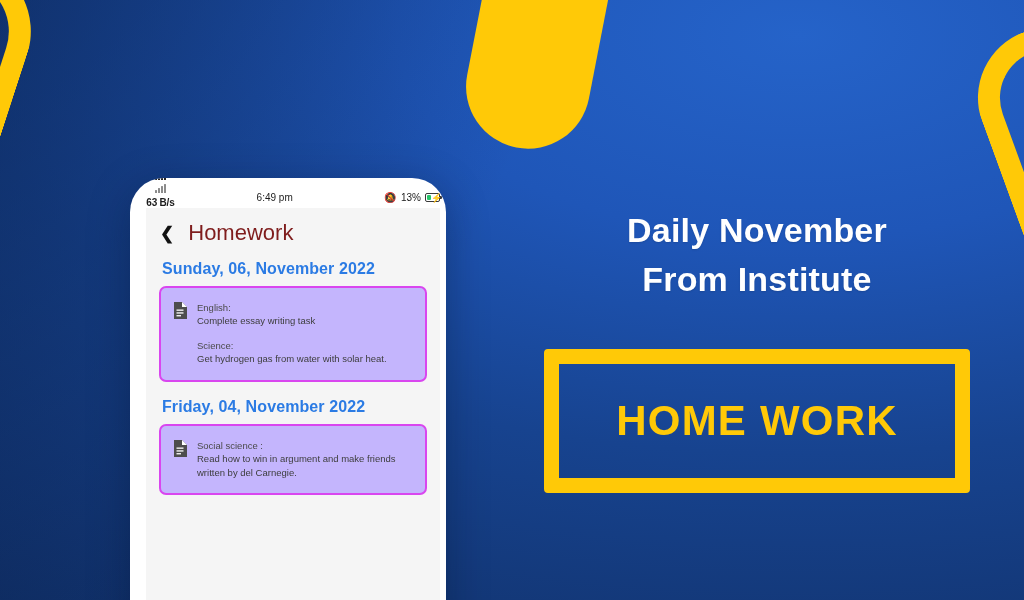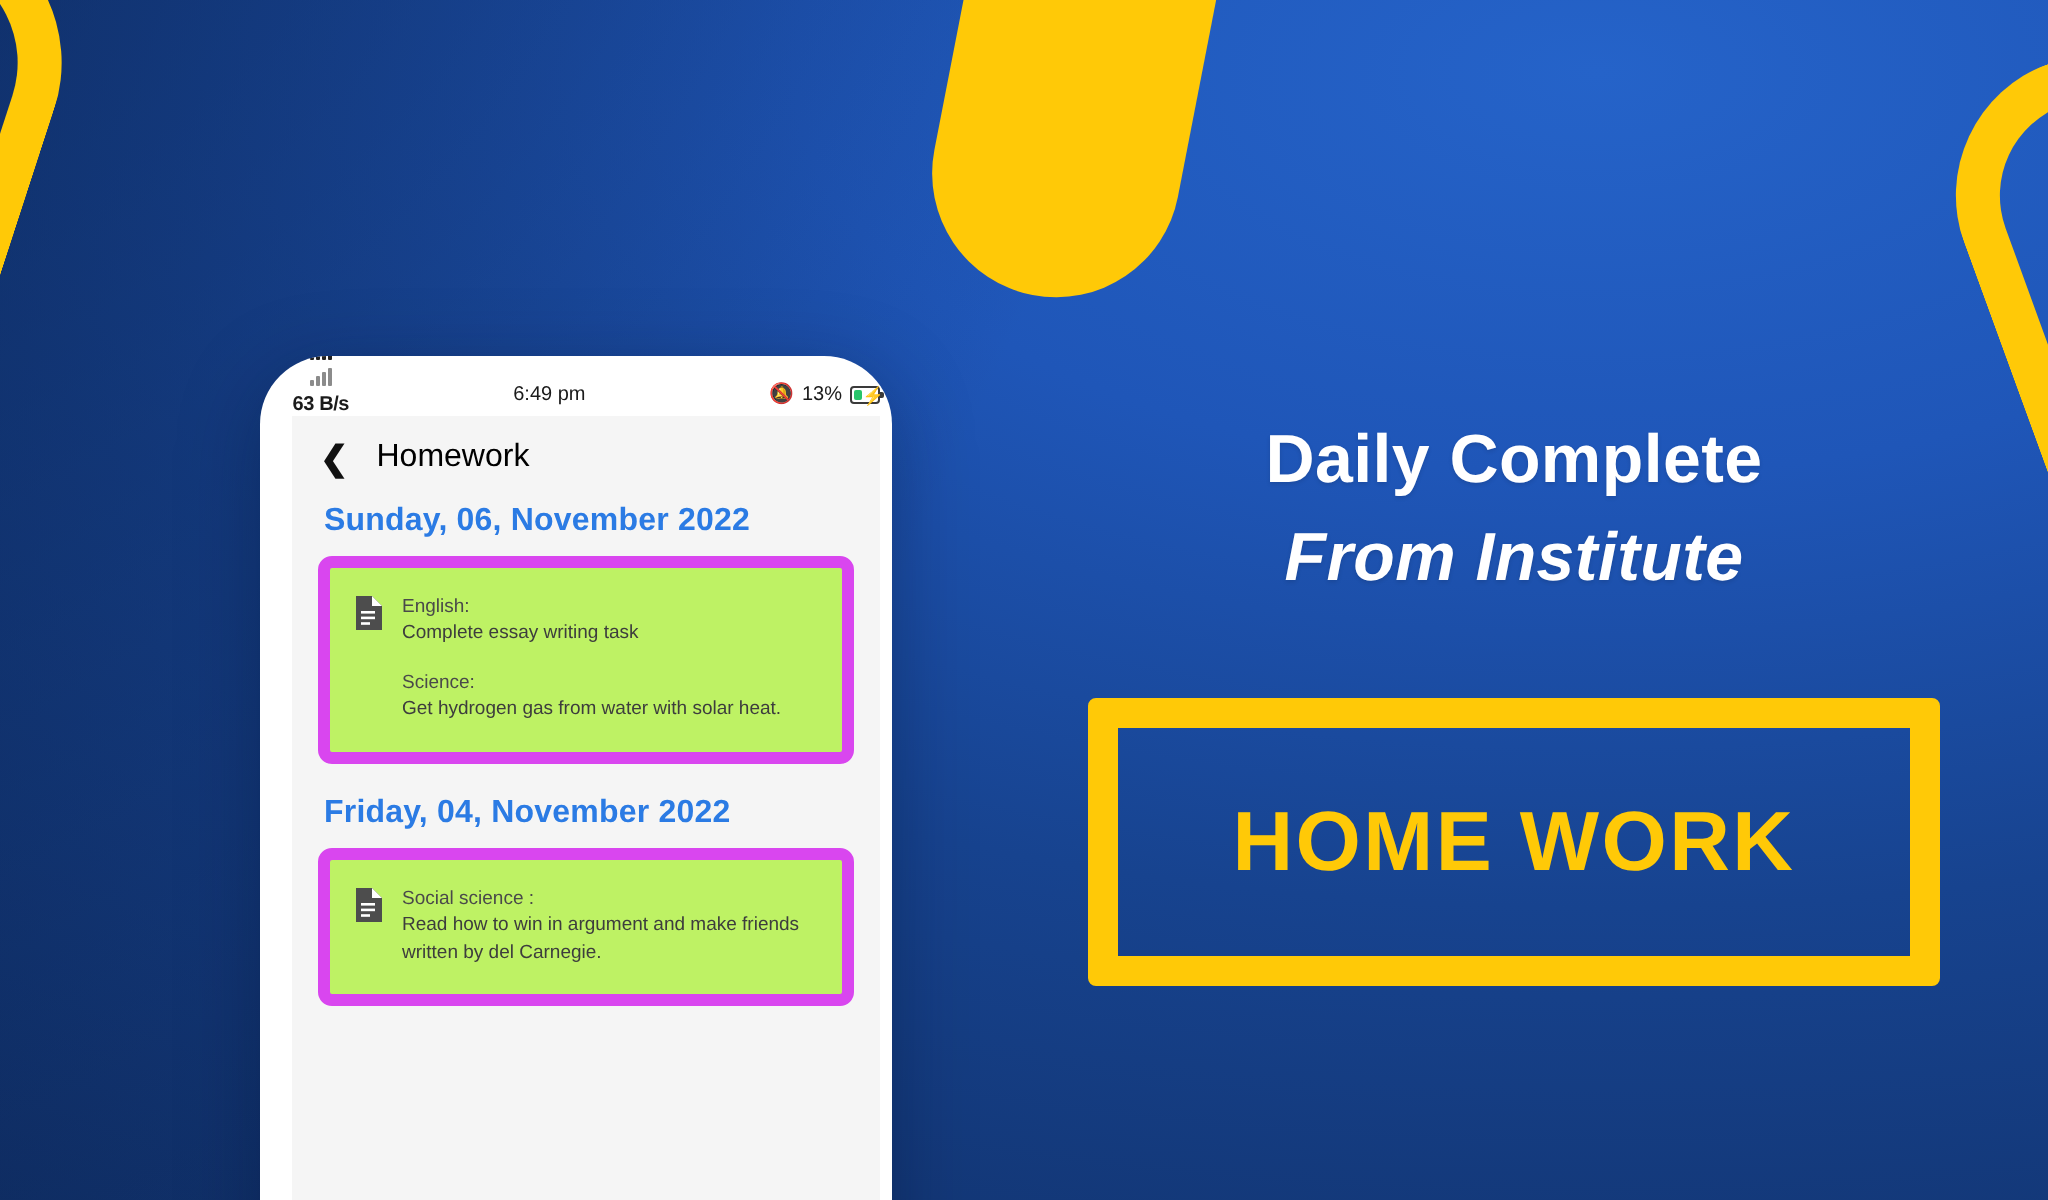--- a/index.html
+++ b/index.html
@@ -58,21 +58,21 @@
   #right-panel{
     position:absolute; left:490px; top:0; width:534px; height:600px;
     display:flex; flex-direction:column; align-items:center;
     justify-content:flex-start; padding-top:206px;
   }
   #headline{
     color:#ffffff; font-size:34px; font-weight:bold;
     line-height:1.45; text-align:center; letter-spacing:.2px;
     text-shadow:0 1px 2px rgba(0,0,0,.12);
   }
-  #headline .l2 { display:block;font-style:italic; }
+  #headline .l2 { display:block; }
 
   #cta-frame{
     margin-top:44px;
     width:426px; height:144px;
     border:15px solid #FFC907;
     border-radius:4px;
     display:flex; align-items:center; justify-content:center;
   }
   #cta-label{
     color:#FFC907; font-size:42px; font-weight:bold;
@@ -135,31 +135,31 @@
   
   #app-bar{
     display:flex; align-items:center; gap:14px;
     padding:12px 14px 8px 14px;
     background:#F5F5F5;
   }
   #back-arrow{
     font-size:17px; color:#111; line-height:1; font-weight:bold;
     cursor:pointer;
   }
-  #app-title{ font-size:16px; color:#000000; }
+  #app-title{ font-size:22px; color:#7f1d1d; }
 
   
   #content{ padding:0 13px; }
   .date-head{
     color:#2B7BE4; font-size:16px; font-weight:bold;
     margin:6px 0 8px 3px; letter-spacing:.1px;
   }
   .hw-card{
-    background:#bef264;
-    border:6px solid #d946ef;
+    background:#c4b5fd;
+    border:2px solid #d946ef;
     border-radius:7px;
     padding:13px 12px 14px 12px;
     display:flex; gap:10px;
     margin-bottom:16px;
   }
   .doc-icon{ flex:0 0 auto; margin-top:1px; }
   .hw-body{ flex:1; }
   .hw-line{
     font-size:9.5px; color:#3d3d3d; line-height:1.42;
   }
@@ -252,20 +252,20 @@
           <div class="hw-line">Read how to win in argument and make friends written by del Carnegie.</div>
         </div>
       </div>
 
     </div>
   </div>
 </div>
 
 <div id="right-panel">
   <div id="headline">
-    <span class="l1">Daily Complete</span>
+    <span class="l1">Daily November</span>
     <span class="l2">From Institute</span>
   </div>
 
   <div id="cta-frame">
     <span id="cta-label">HOME WORK</span>
   </div>
 </div>
 
 </body></html>

